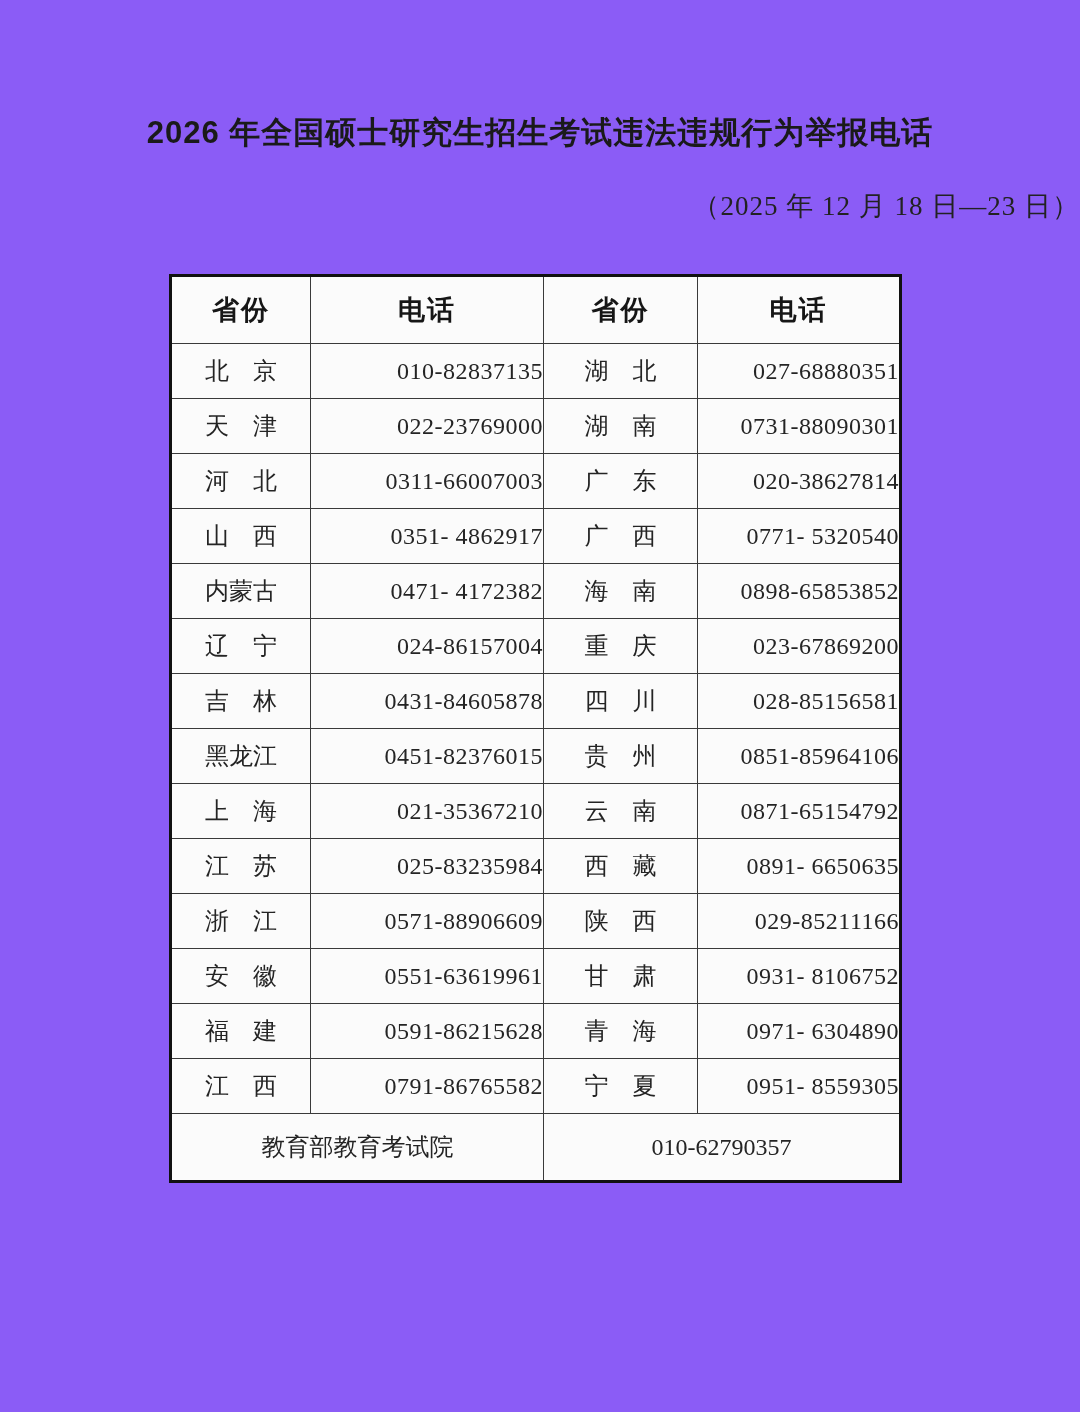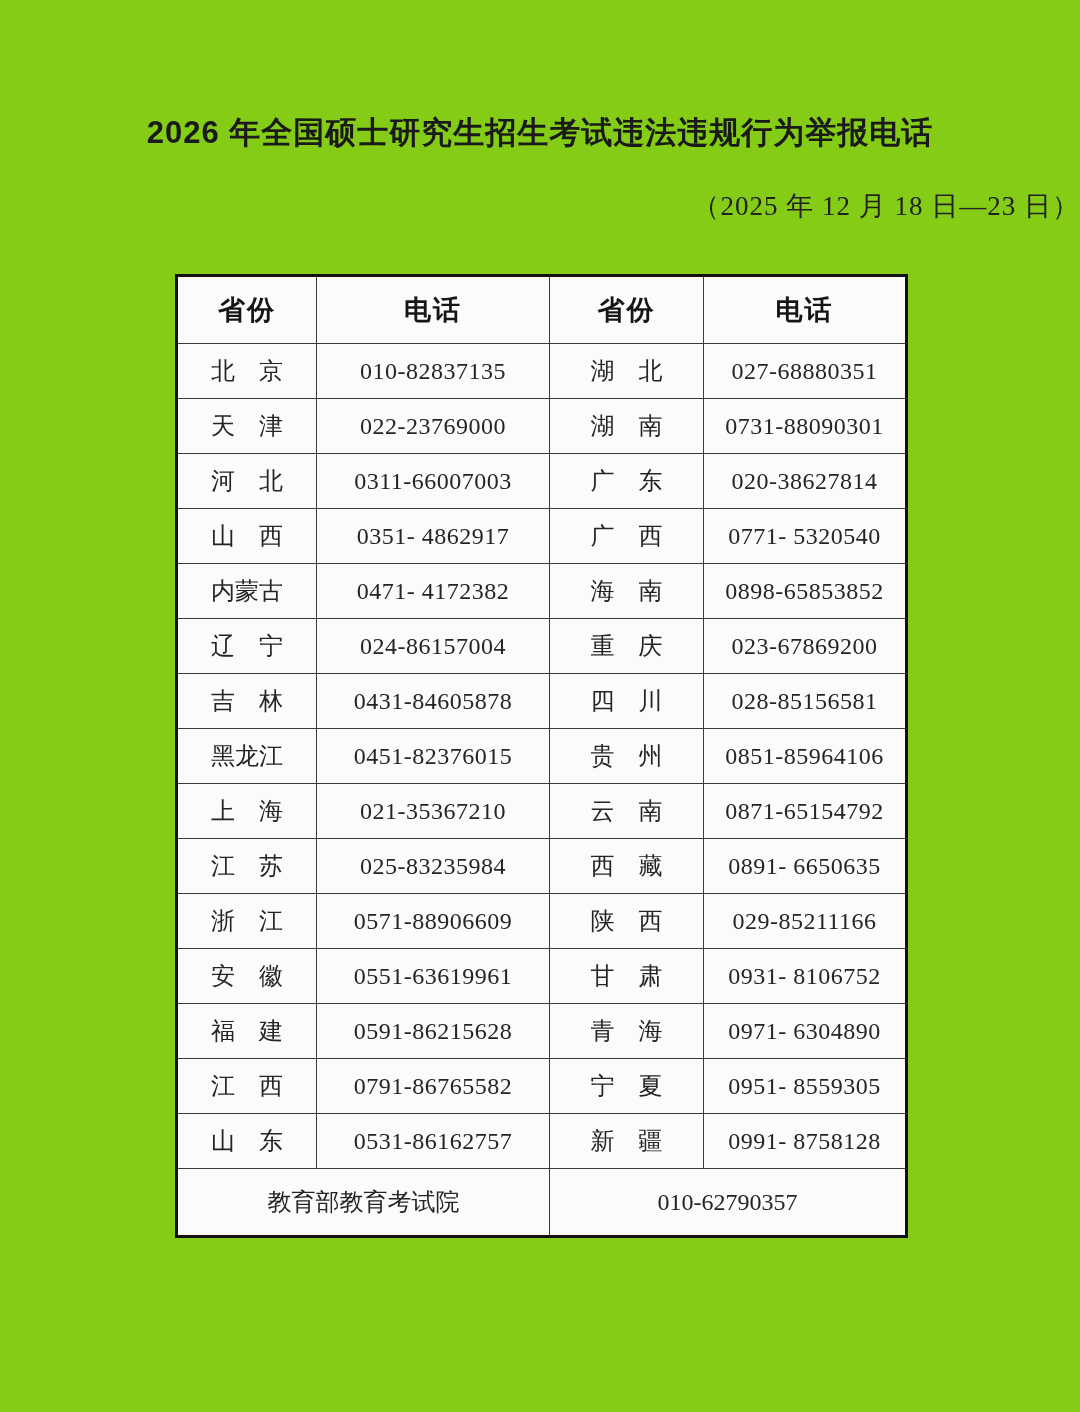--- a/index.html
+++ b/index.html
@@ -5,21 +5,21 @@
   html, body {
     margin: 0;
     padding: 0;
     background: #f7f7f7;
   }
   .page {
     position: relative;
     width: 1080px;
     height: 1412px;
     margin: 0 auto;
-    background: #84cc16;
+    background: #8b5cf6;
     color: #1c1c1c;
     font-family: "Liberation Serif", "DejaVu Serif", serif;
     overflow: hidden;
   }
   .doc-title {
     margin: 0;
     padding-top: 112px;
     text-align: center;
     font-family: "Liberation Sans", "DejaVu Sans", sans-serif;
     font-weight: 700;
@@ -32,21 +32,21 @@
     padding-top: 34px;
     text-align: right;
     font-family: "Liberation Serif", "DejaVu Serif", serif;
     font-weight: 400;
     font-size: 27px;
     letter-spacing: 1px;
     color: #222222;
   }
   .report-table {
     position: absolute;
-    left: 175px;
+    left: 169px;
     top: 274px;
     width: 730px;
     border-collapse: collapse;
     table-layout: fixed;
     background: #fbfbfb;
   }
   .report-table col.c-prov-l  { width: 140px; }
   .report-table col.c-phone-l { width: 233px; }
   .report-table col.c-prov-r  { width: 154px; }
   .report-table col.c-phone-r { width: 203px; }
@@ -74,20 +74,21 @@
     color: #161616;
   }
   .report-table tbody td {
     height: 54px;
     font-size: 24px;
     color: #242424;
   }
   .report-table tbody td.phone {
     font-family: "Liberation Serif", "DejaVu Serif", serif;
     letter-spacing: 0.5px;
+    text-align: right;
   }
   .report-table tfoot td {
     height: 66px;
     font-size: 24px;
     color: #242424;
   }
 </style>
 </head>
 <body>
 
@@ -190,26 +191,20 @@
           <td class="phone">0591-86215628</td>
           <td class="prov">青　海</td>
           <td class="phone">0971- 6304890</td>
         </tr>
         <tr>
           <td class="prov">江　西</td>
           <td class="phone">0791-86765582</td>
           <td class="prov">宁　夏</td>
           <td class="phone">0951- 8559305</td>
         </tr>
-        <tr>
-          <td class="prov">山　东</td>
-          <td class="phone">0531-86162757</td>
-          <td class="prov">新　疆</td>
-          <td class="phone">0991- 8758128</td>
-        </tr>
       </tbody>
     <tfoot>
       <tr>
         <td colspan="2">教育部教育考试院</td>
         <td colspan="2">010-62790357</td>
       </tr>
     </tfoot>
   </table>
 
 </div>

